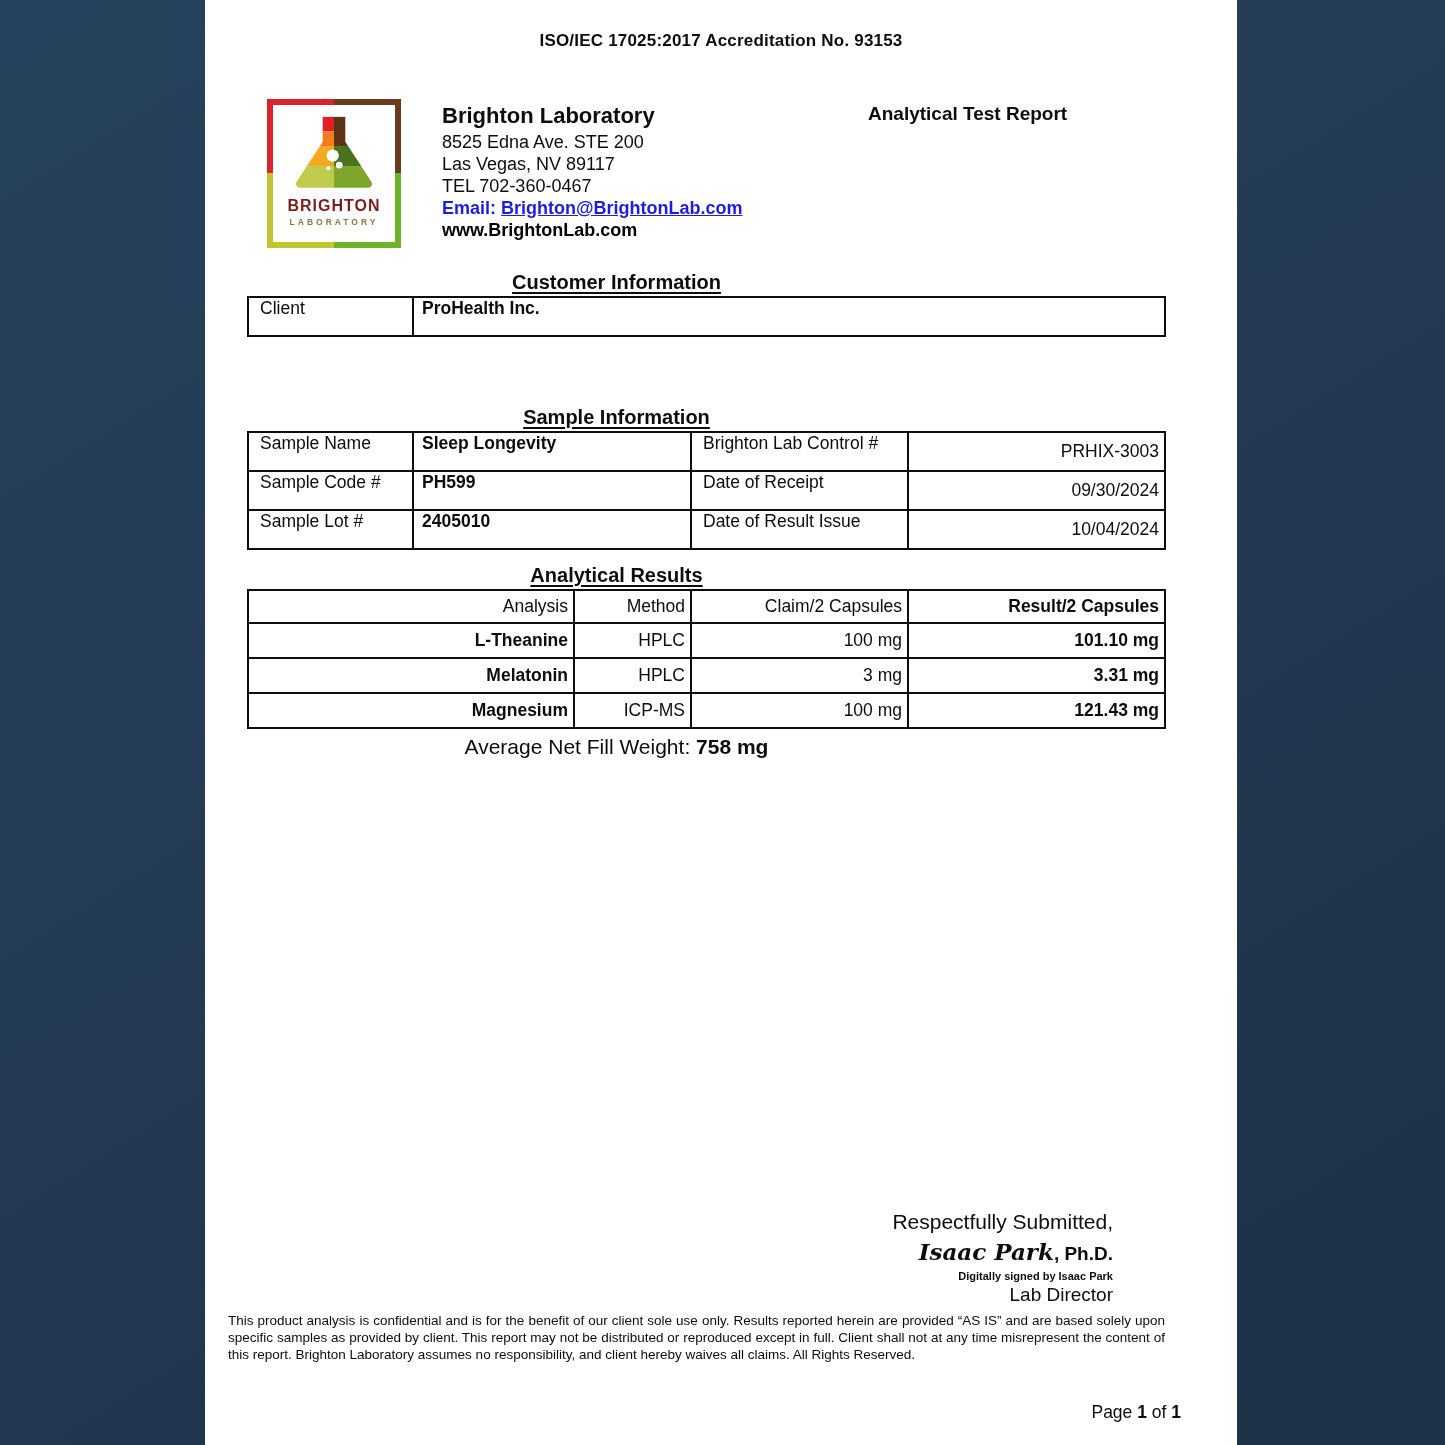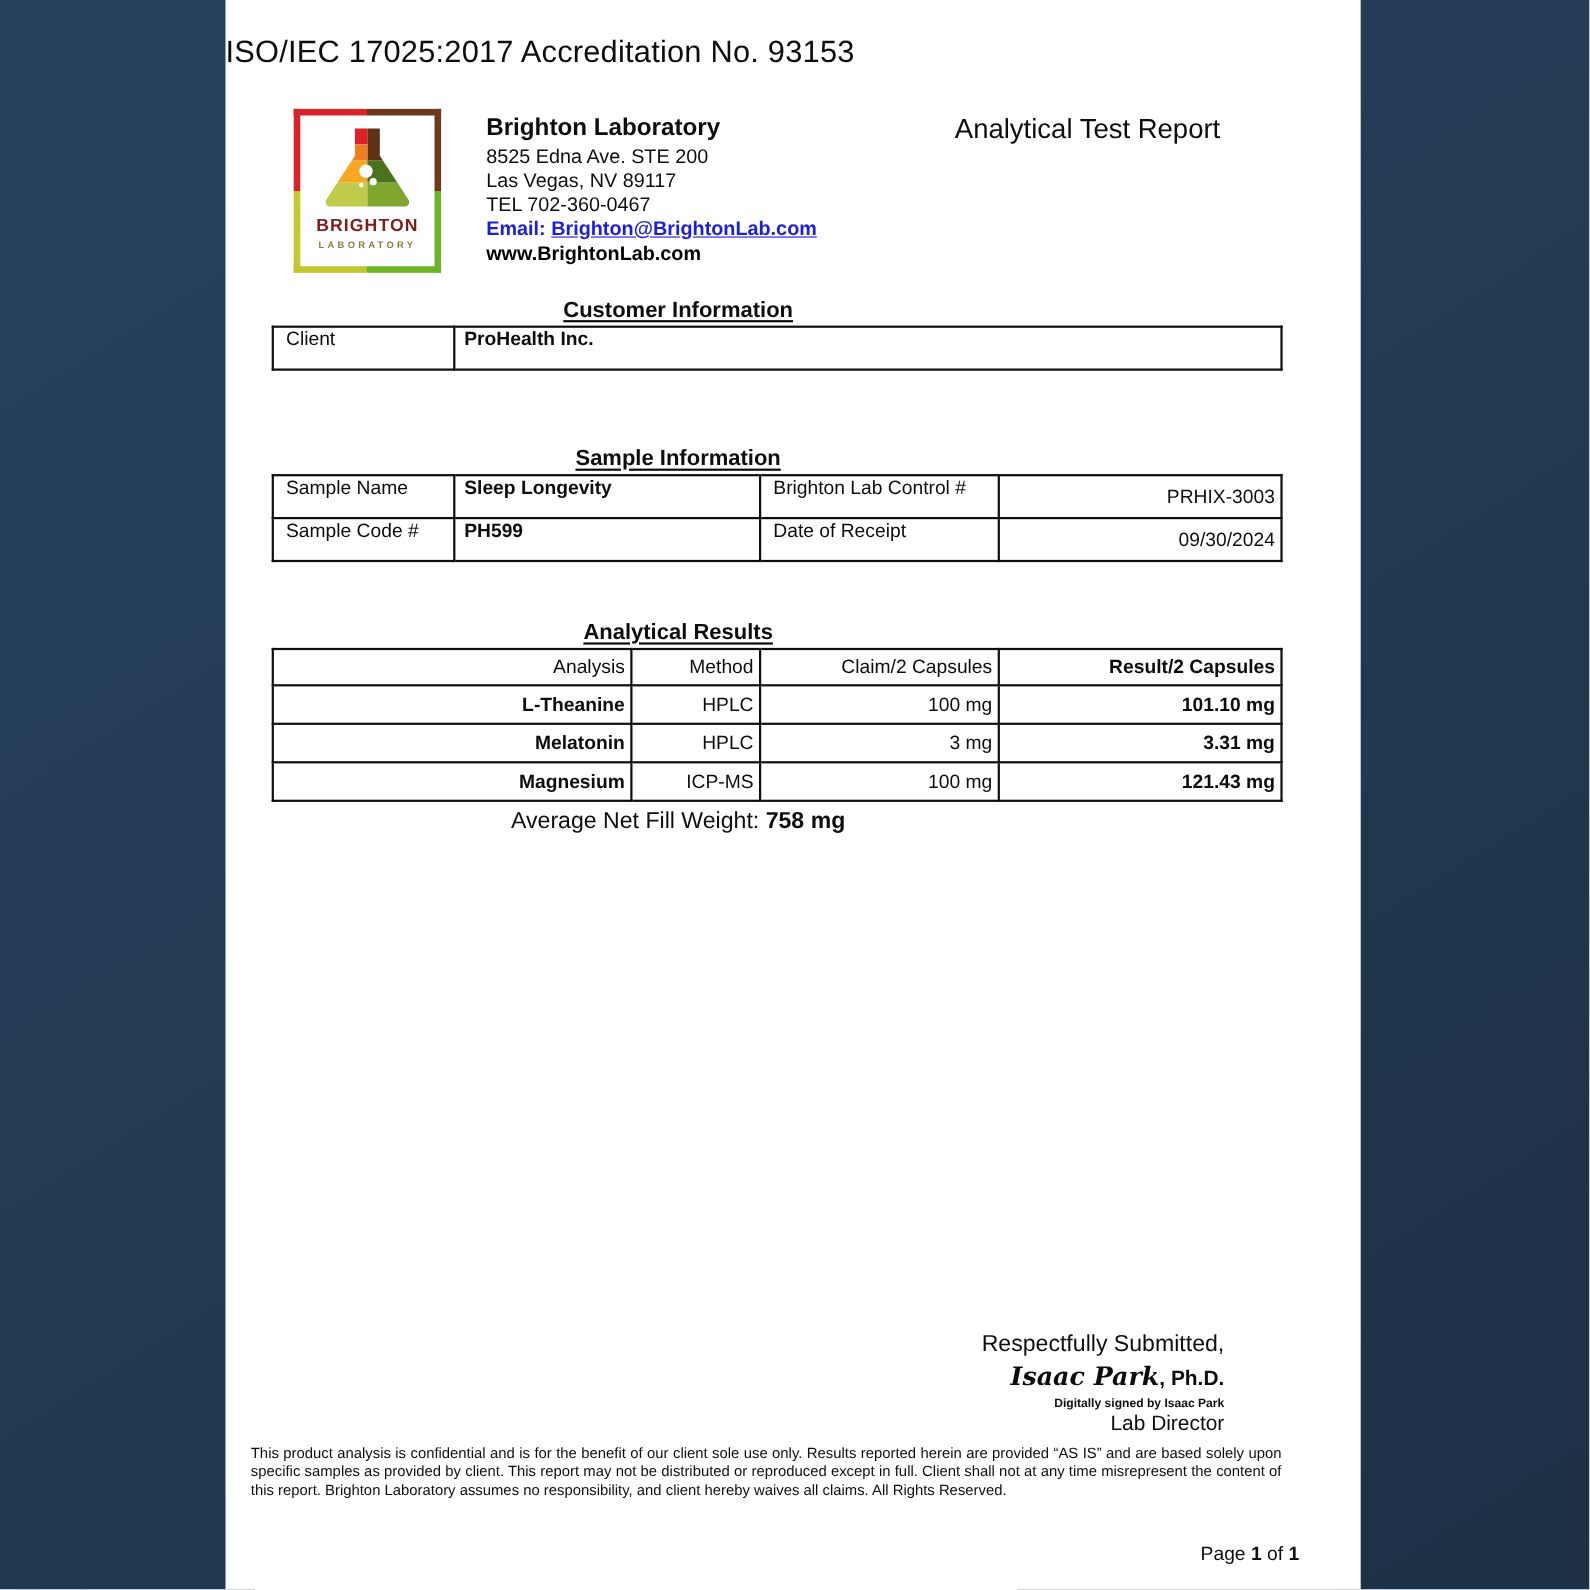--- a/index.html
+++ b/index.html
@@ -3,22 +3,22 @@
 <meta charset="utf-8">
 <style>
   * { margin:0; padding:0; box-sizing:border-box; }
   html,body { width:1445px; height:1445px; }
   body { font-family:"Liberation Sans", sans-serif; color:#0d0d0d; }
 
   .canvas { position:relative; width:1445px; height:1445px;
             background:linear-gradient(148deg,#27425e 0%, #233a52 48%, #1d3147 100%); overflow:hidden; }
   .sheet  { position:absolute; left:205px; top:0; width:1032px; height:1445px; background:#ffffff; }
 
-  .iso-line { position:absolute; top:31px; left:0; width:100%; 
-              font-size:28px; font-weight:normal; letter-spacing:0.2px; }
+  .iso-line { position:absolute; top:31px; left:0; width:100%; text-align:center;
+              font-size:17px; font-weight:bold; letter-spacing:0.2px; }
 
   
   .logo { position:absolute; left:62px; top:99px; width:134px; height:149px; background:#fff; }
   .logo .b { position:absolute; }
   .logo .b-top    { top:0; left:0; right:0; height:6px;  background:linear-gradient(to right,#d8232a 50%, #6b3a1d 50%); }
   .logo .b-bottom { bottom:0; left:0; right:0; height:6px; background:linear-gradient(to right,#c2c731 50%, #6db32a 50%); }
   .logo .b-left   { top:0; left:0; bottom:0; width:6px;  background:linear-gradient(to bottom,#d8232a 50%, #c2c731 50%); }
   .logo .b-right  { top:0; right:0; bottom:0; width:6px; background:linear-gradient(to bottom,#6b3a1d 50%, #6db32a 50%); }
   .logo svg { position:absolute; left:50%; top:14px; transform:translateX(-50%); }
   .logo-brand { position:absolute; top:98px; width:100%; text-align:center;
@@ -26,21 +26,21 @@
   .logo-sub   { position:absolute; top:118px; width:100%; text-align:center;
                 font-size:8.5px; font-weight:bold; letter-spacing:3px; color:#8a7a45; }
 
   
   .labinfo { position:absolute; left:237px; top:103px; font-size:18px; line-height:22px; }
   .labname { font-size:22px; font-weight:bold; line-height:26px; margin-bottom:2px; }
   .email-line { color:#1d1ddf; font-weight:bold; }
   .email-link { color:#1d1ddf; text-decoration:underline; cursor:pointer; }
   .website { color:#000000; font-weight:bold; }
 
-  .report-title { position:absolute; left:663px; top:103px; font-size:25px; font-weight:normal; white-space:nowrap; }
+  .report-title { position:absolute; left:663px; top:103px; font-size:19px; font-weight:bold; white-space:nowrap; }
 
   
   .section { position:absolute; left:42px; width:739px; }
   .sec-customer { top:268px; }
   .sec-sample   { top:403px; }
   .sec-results  { top:561px; }
   .sec-head { text-align:center; font-size:20px; font-weight:bold; text-decoration:underline;
               line-height:28px; text-underline-offset:3px; }
   table { border-collapse:collapse; width:917px; table-layout:fixed; margin-top:0; }
   td, th { border:2px solid #0e0e0e; font-size:17.5px; font-weight:normal; padding:0 0 16px 11px;
@@ -147,20 +147,26 @@
           <td class="v">Sleep Longevity</td>
           <td>Brighton Lab Control #</td>
           <td class="c">PRHIX-3003</td>
         </tr>
         <tr class="rs">
           <td>Sample Code #</td>
           <td class="v">PH599</td>
           <td>Date of Receipt</td>
           <td class="c">09/30/2024</td>
         </tr>
+        <tr class="rs">
+          <td>Sample Lot #</td>
+          <td class="v">2405010</td>
+          <td>Date of Result Issue</td>
+          <td class="c">10/04/2024</td>
+        </tr>
       </tbody>
         </table>
     </div>
 
     <div class="section sec-results">
       <div class="sec-head">Analytical Results</div>
       <table>
         <colgroup>
             <col style="width:326px">
             <col style="width:117px">

